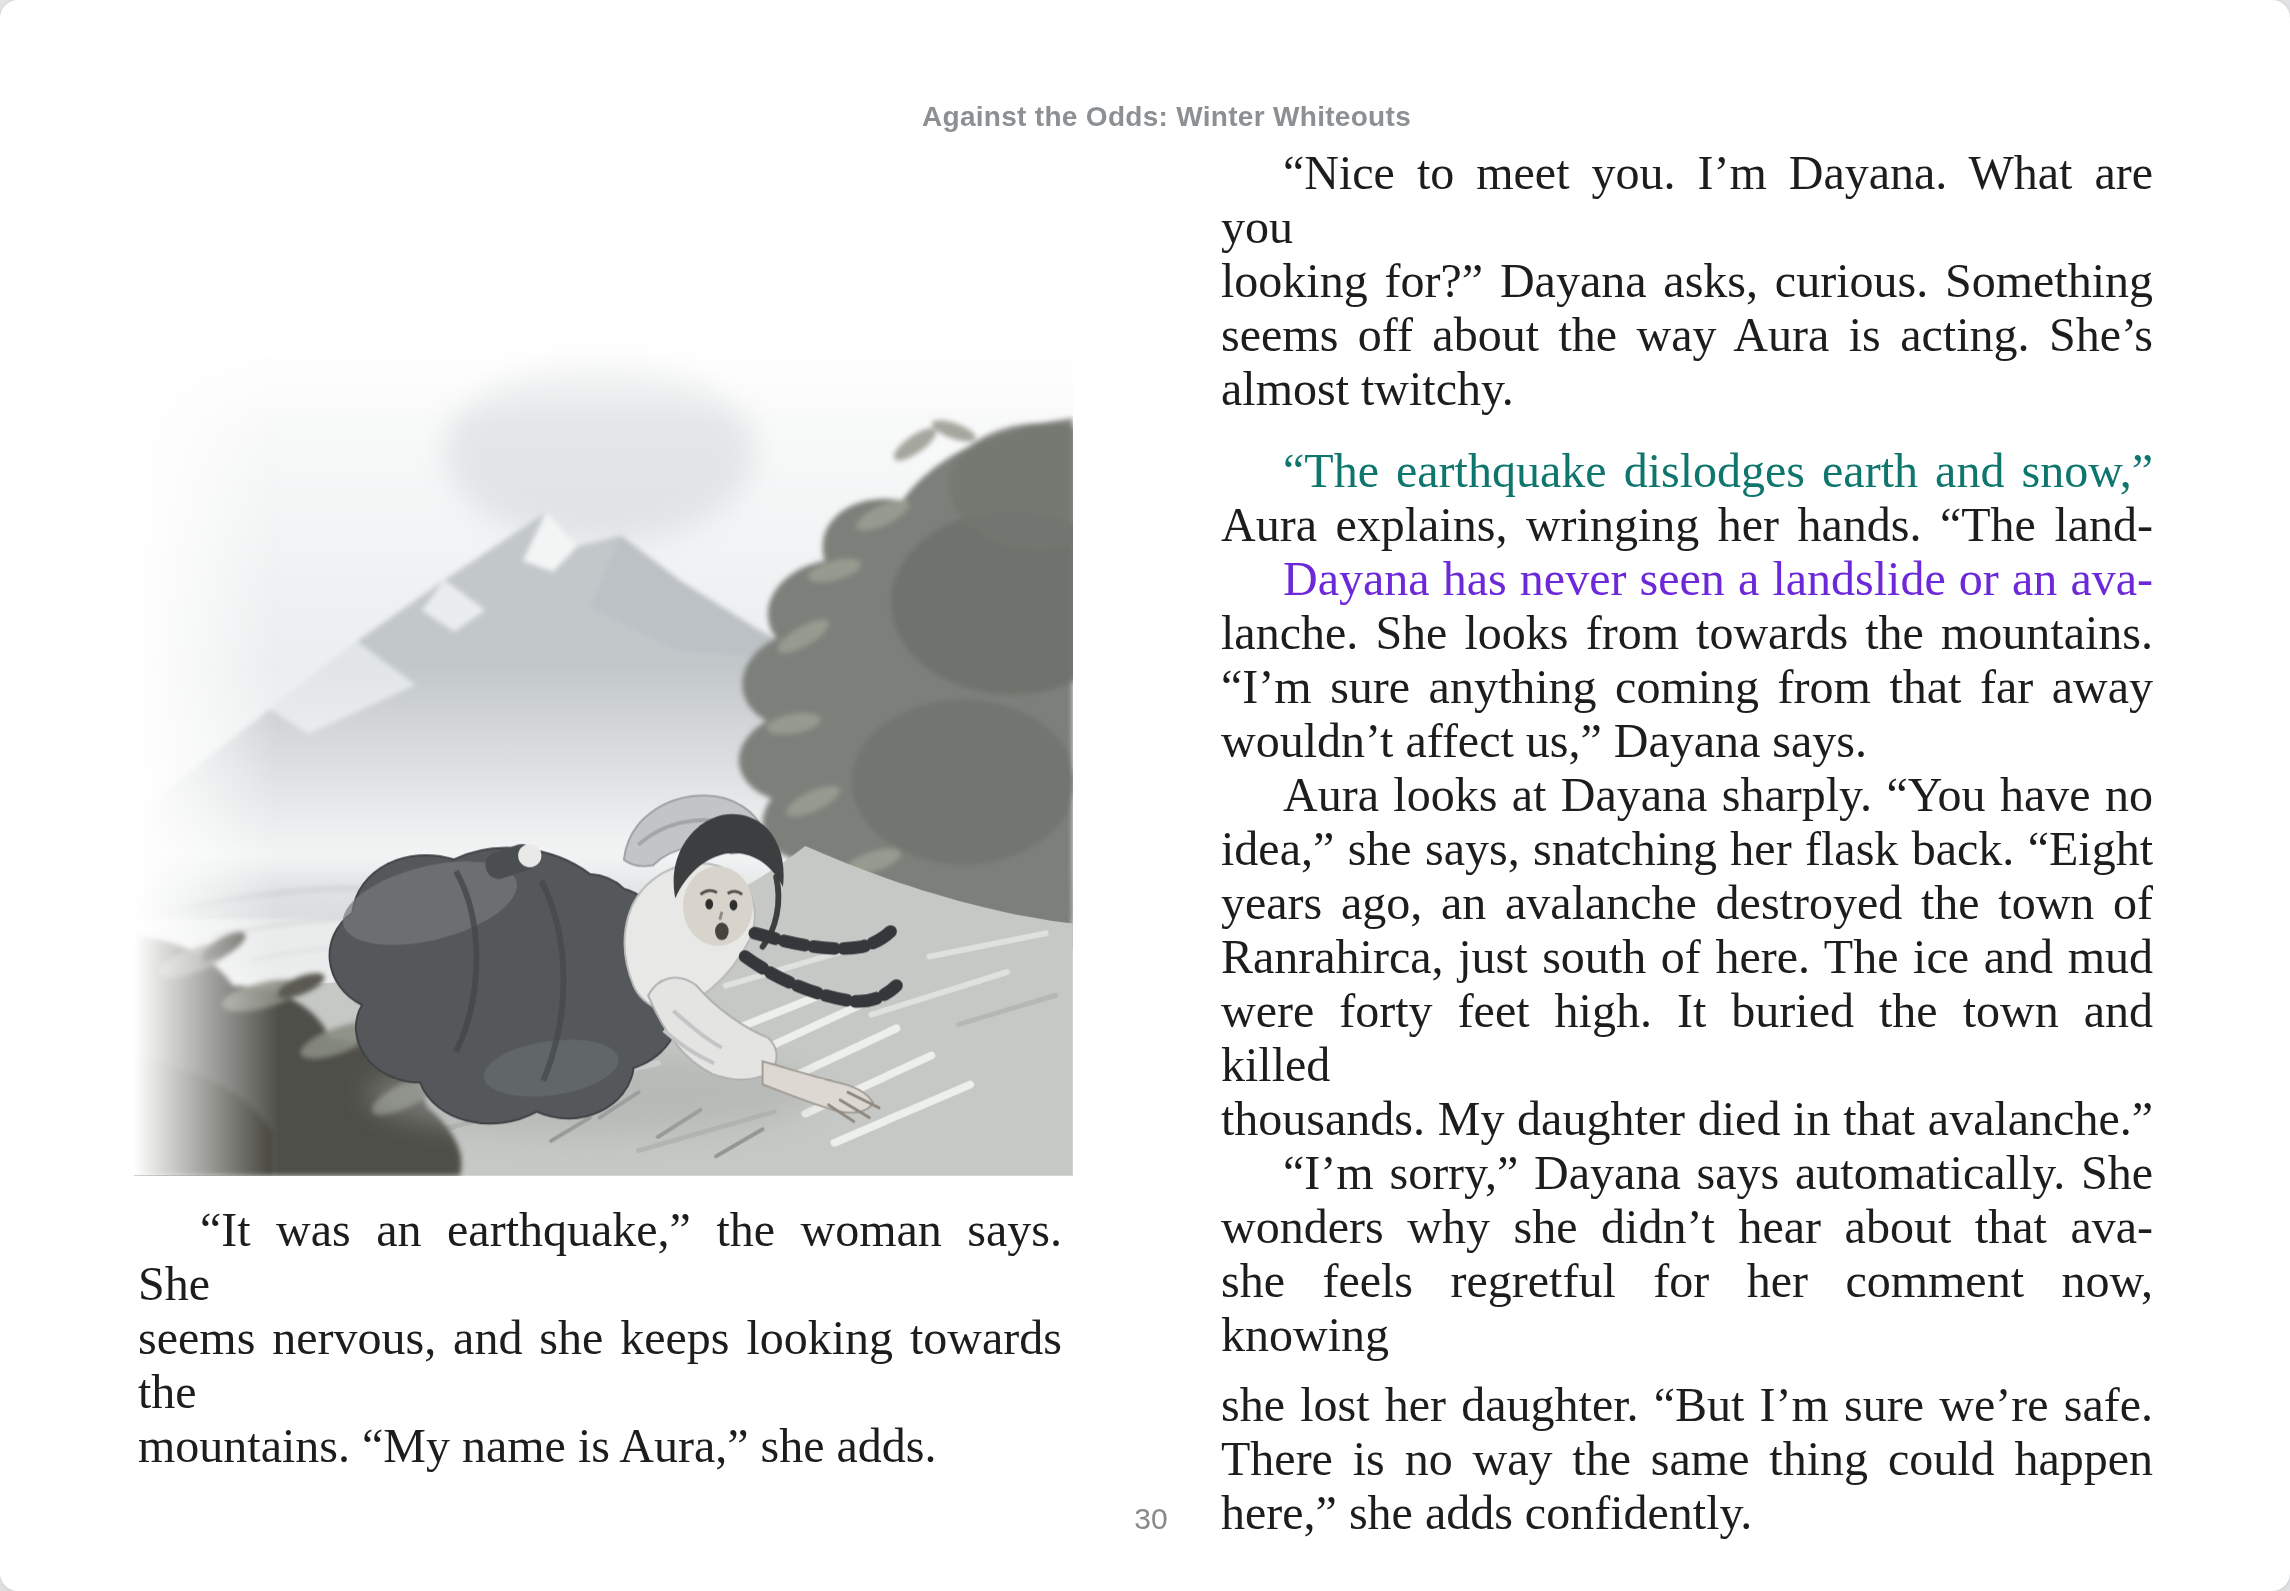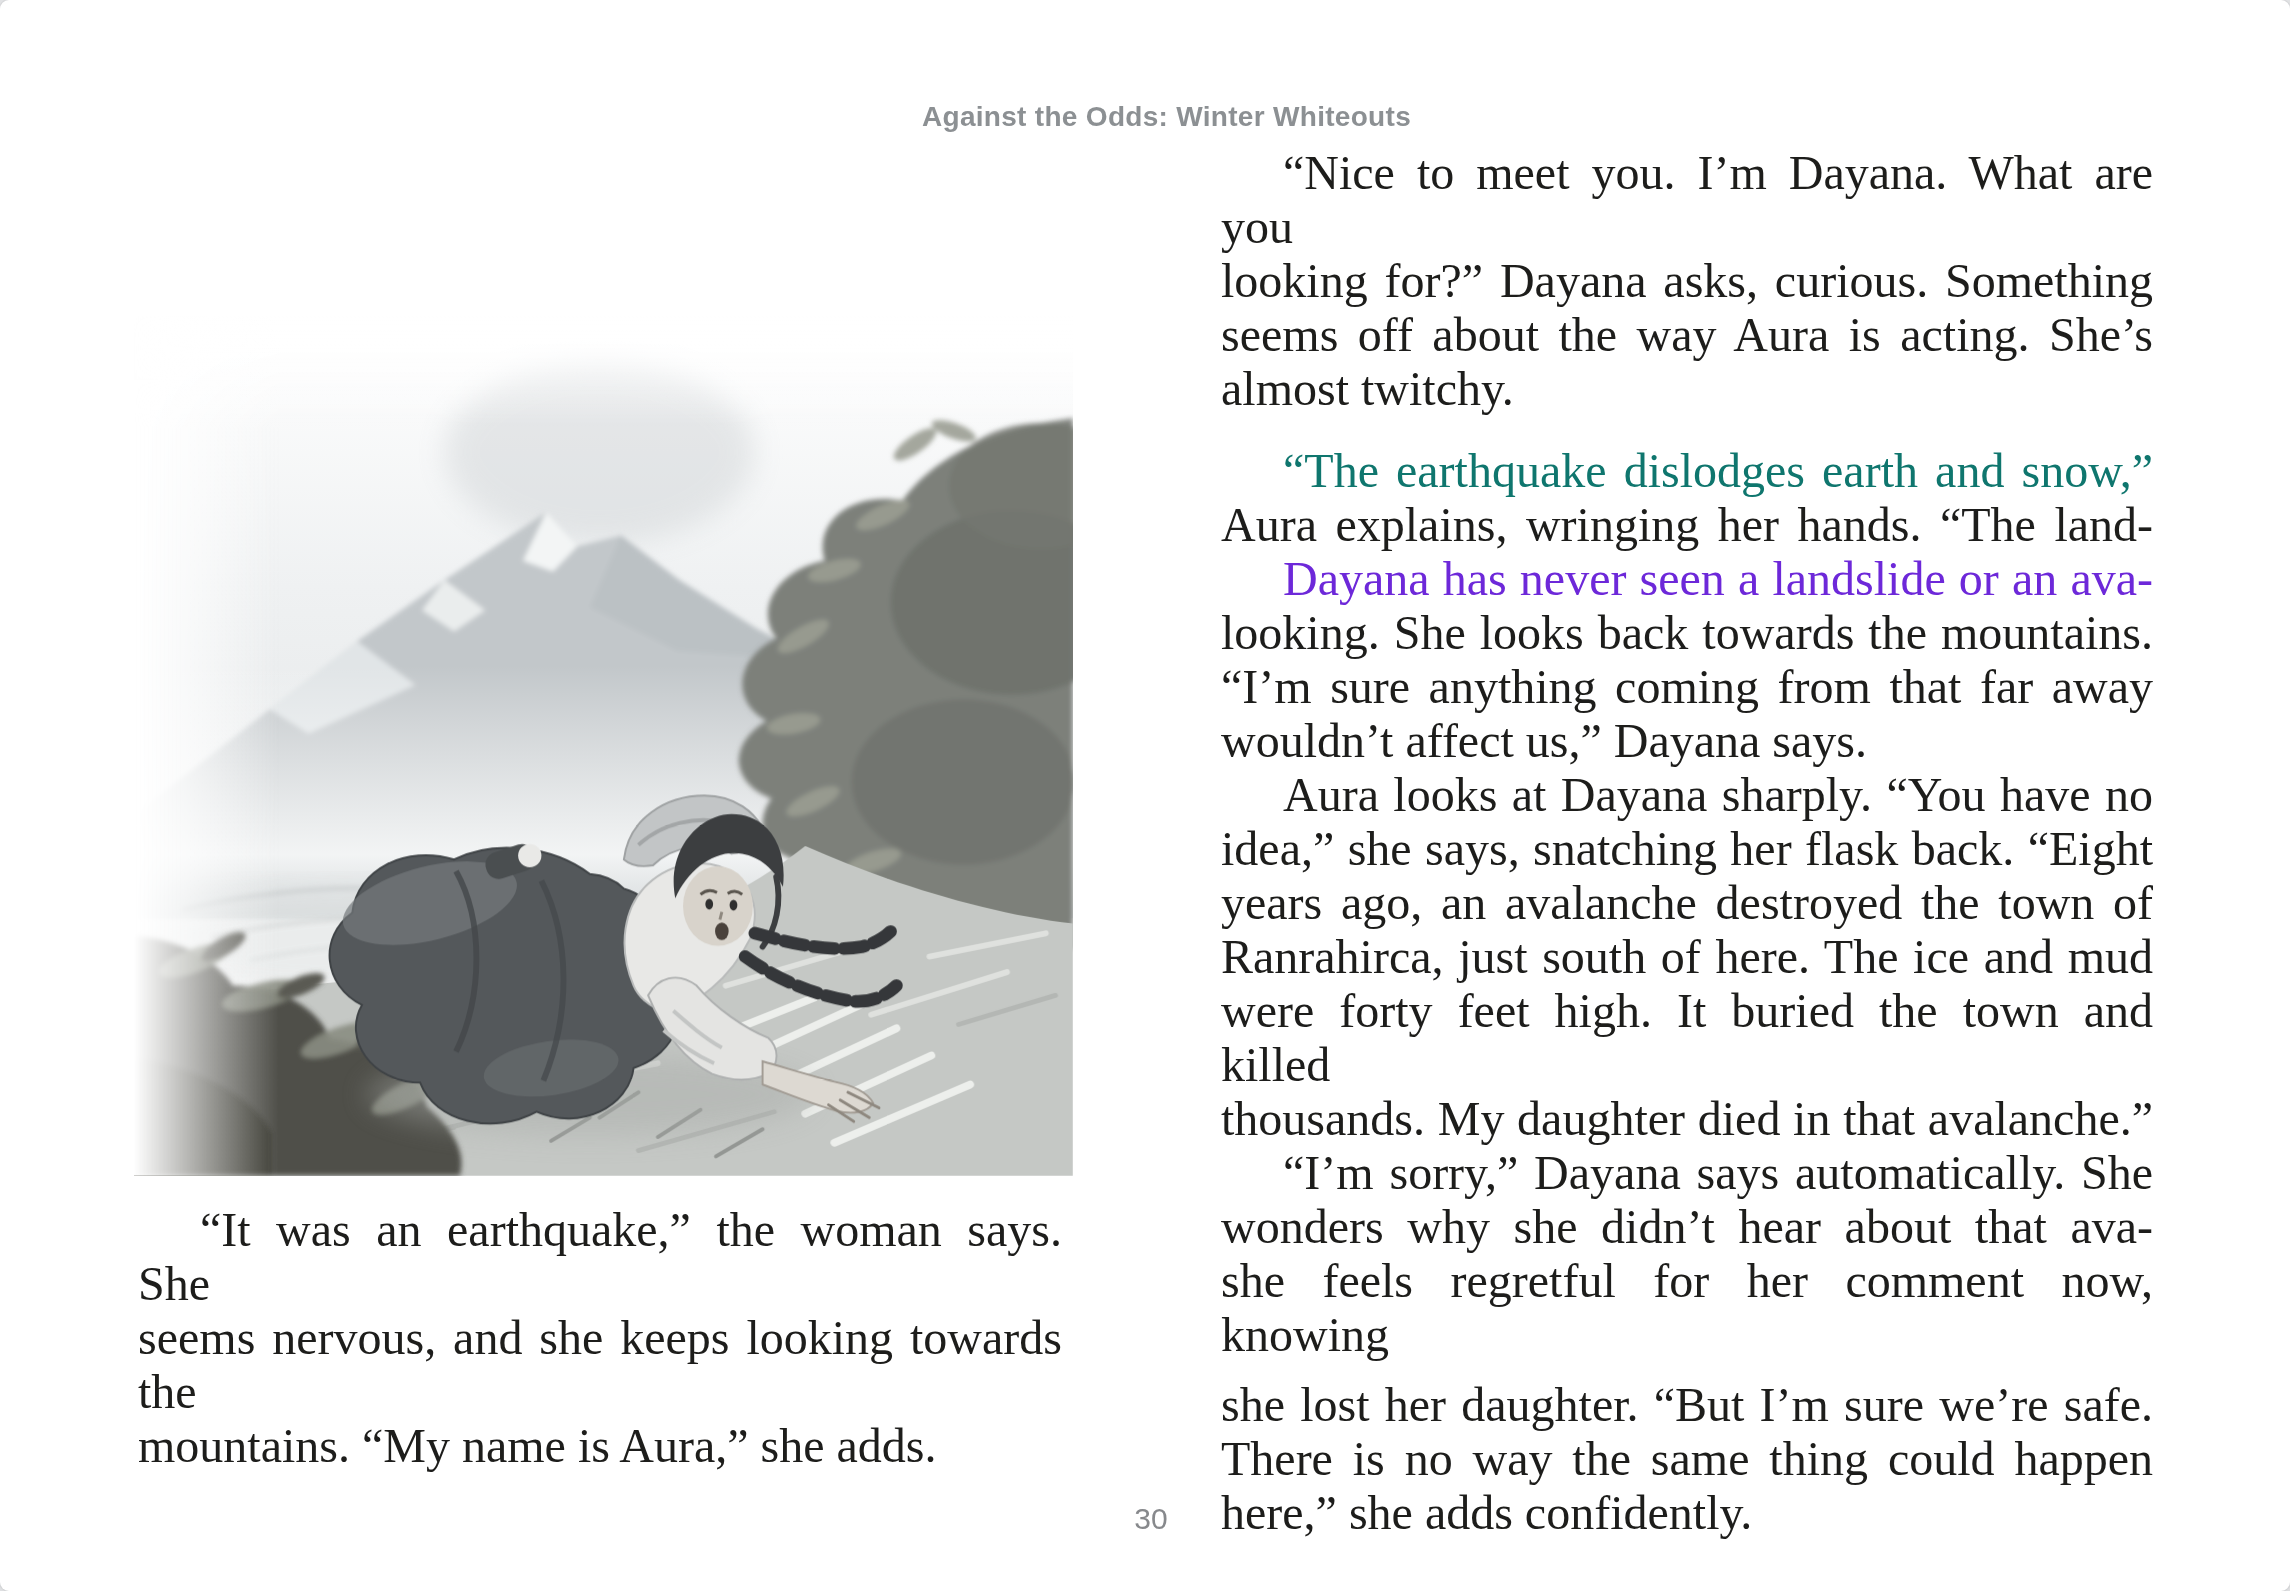--- a/index.html
+++ b/index.html
@@ -1,18 +1,18 @@
 <!DOCTYPE html>
 <html><head>
 <meta charset="utf-8">
 <style>
   html,body{margin:0;padding:0;background:#e8e9ea;}
   .canvas{position:relative;width:2290px;height:1591px;background:#e4e5e7;overflow:hidden;
           font-family:"Liberation Serif", serif;}
-  .page-card{position:absolute;inset:0;background:#ffffff;border-radius:9px;
+  .page-card{position:absolute;inset:0;background:#ffffff;border-radius:18px;
              box-shadow:0 0 0 1px rgba(0,0,0,0.04), 0 3.9px 17.5px rgba(0,0,0,0.07);}
   .running-head{position:absolute;left:0;right:0;top:101px;text-align:center;
                 font-family:"Liberation Sans", sans-serif;font-weight:700;font-size:28px;
                 letter-spacing:0.3px;color:#8c9093;text-indent:43px;}
   .col-right{position:absolute;left:1221px;top:146px;width:932px;}
   .caption{position:absolute;left:138px;top:1203px;width:924px;}
   .line{line-height:54px;font-size:48px;color:#1d1d1b;
         text-align:justify;text-align-last:justify;-moz-text-align-last:justify;}
   .line.last{text-align-last:left;-moz-text-align-last:left;}
   .line.indent{text-indent:62px;}
@@ -202,21 +202,21 @@
       </div>
 
     <div class="col-right">
         <div class="line indent" style="color: rgb(29, 29, 27);">“Nice to meet you. I’m Dayana. What are you</div>
         <div class="line" style="color: rgb(29, 29, 27);">looking for?” Dayana asks, curious. Something</div>
         <div class="line" style="color: rgb(29, 29, 27);">seems off about the way Aura is acting. She’s</div>
         <div class="line last" style="color: rgb(29, 29, 27);">almost twitchy.</div>
         <div class="line indent" style="color: #0f766e; margin-top: 28px;">“The earthquake dislodges earth and snow,”</div>
         <div class="line" style="color: rgb(29, 29, 27);">Aura explains, wringing her hands. “The land-</div>
         <div class="line indent" style="color: #6d28d9;">Dayana has never seen a landslide or an ava-</div>
-        <div class="line" style="color: rgb(29, 29, 27);">looking. She looks back towards the mountains.</div>
+        <div class="line" style="color: rgb(29, 29, 27);">lanche. She looks from towards the mountains.</div>
         <div class="line" style="color: rgb(29, 29, 27);">“I’m sure anything coming from that far away</div>
         <div class="line last" style="color: rgb(29, 29, 27);">wouldn’t affect us,” Dayana says.</div>
         <div class="line indent" style="color: rgb(29, 29, 27);">Aura looks at Dayana sharply. “You have no</div>
         <div class="line" style="color: rgb(29, 29, 27);">idea,” she says, snatching her flask back. “Eight</div>
         <div class="line" style="color: rgb(29, 29, 27);">years ago, an avalanche destroyed the town of</div>
         <div class="line" style="color: rgb(29, 29, 27);">Ranrahirca, just south of here. The ice and mud</div>
         <div class="line" style="color: rgb(29, 29, 27);">were forty feet high. It buried the town and killed</div>
         <div class="line" style="color: rgb(29, 29, 27);">thousands. My daughter died in that avalanche.”</div>
         <div class="line indent" style="color: rgb(29, 29, 27);">“I’m sorry,” Dayana says automatically. She</div>
         <div class="line" style="color: rgb(29, 29, 27);">wonders why she didn’t hear about that ava-</div>

